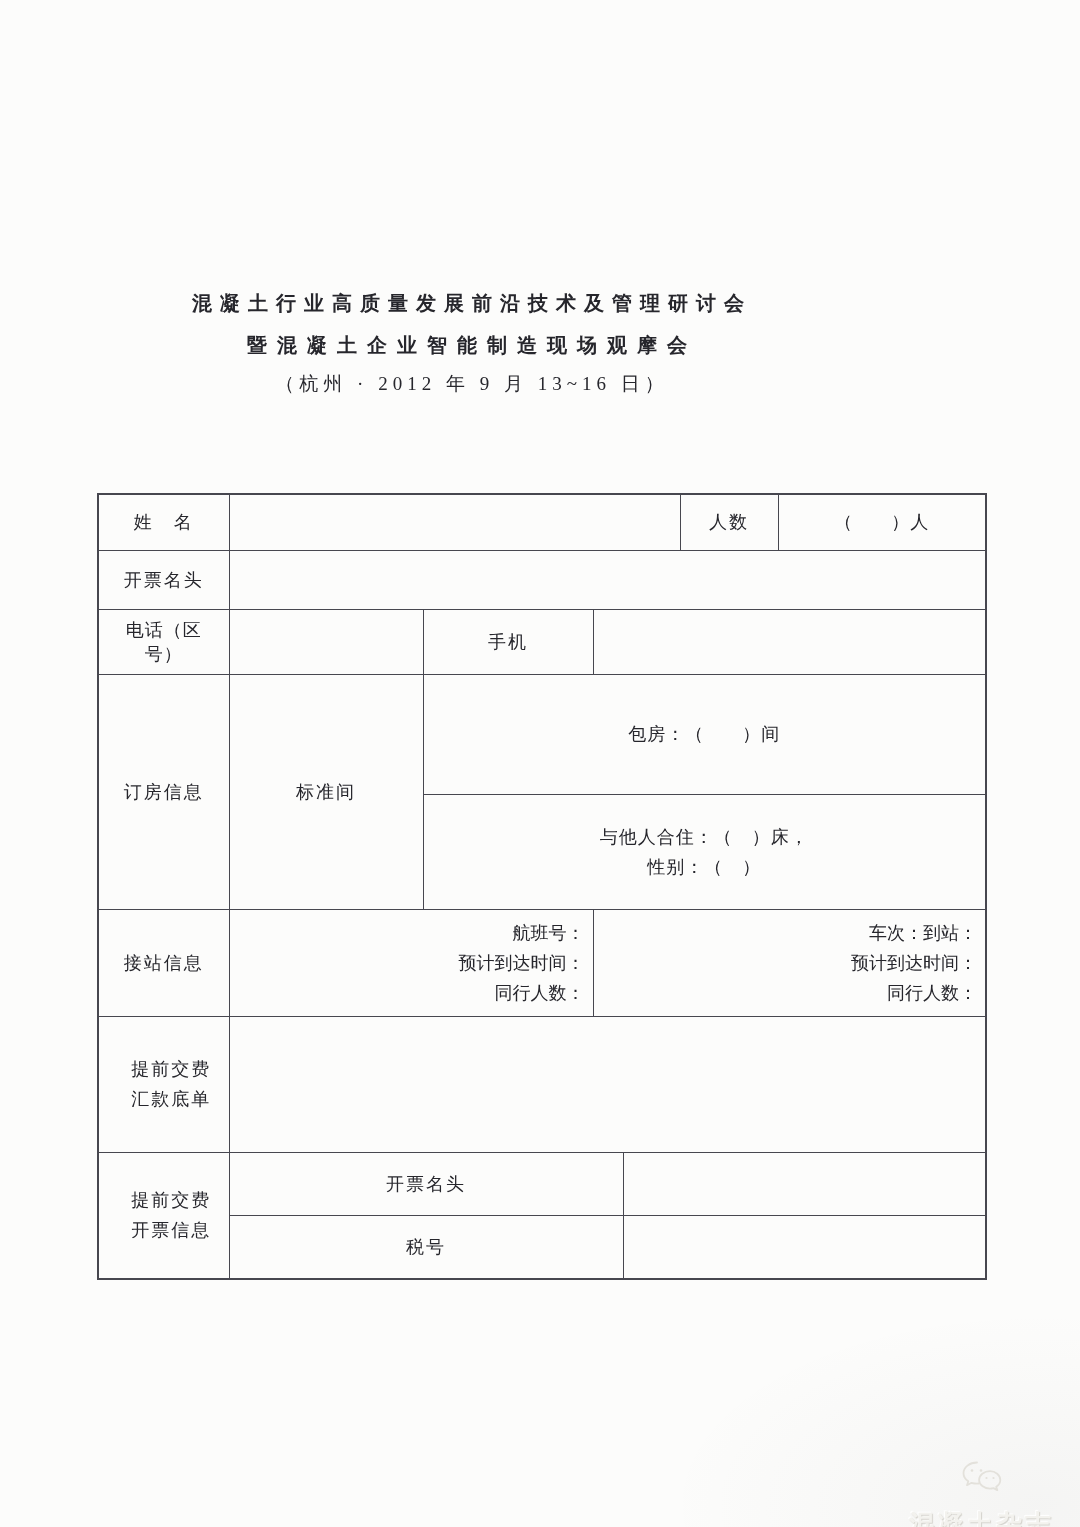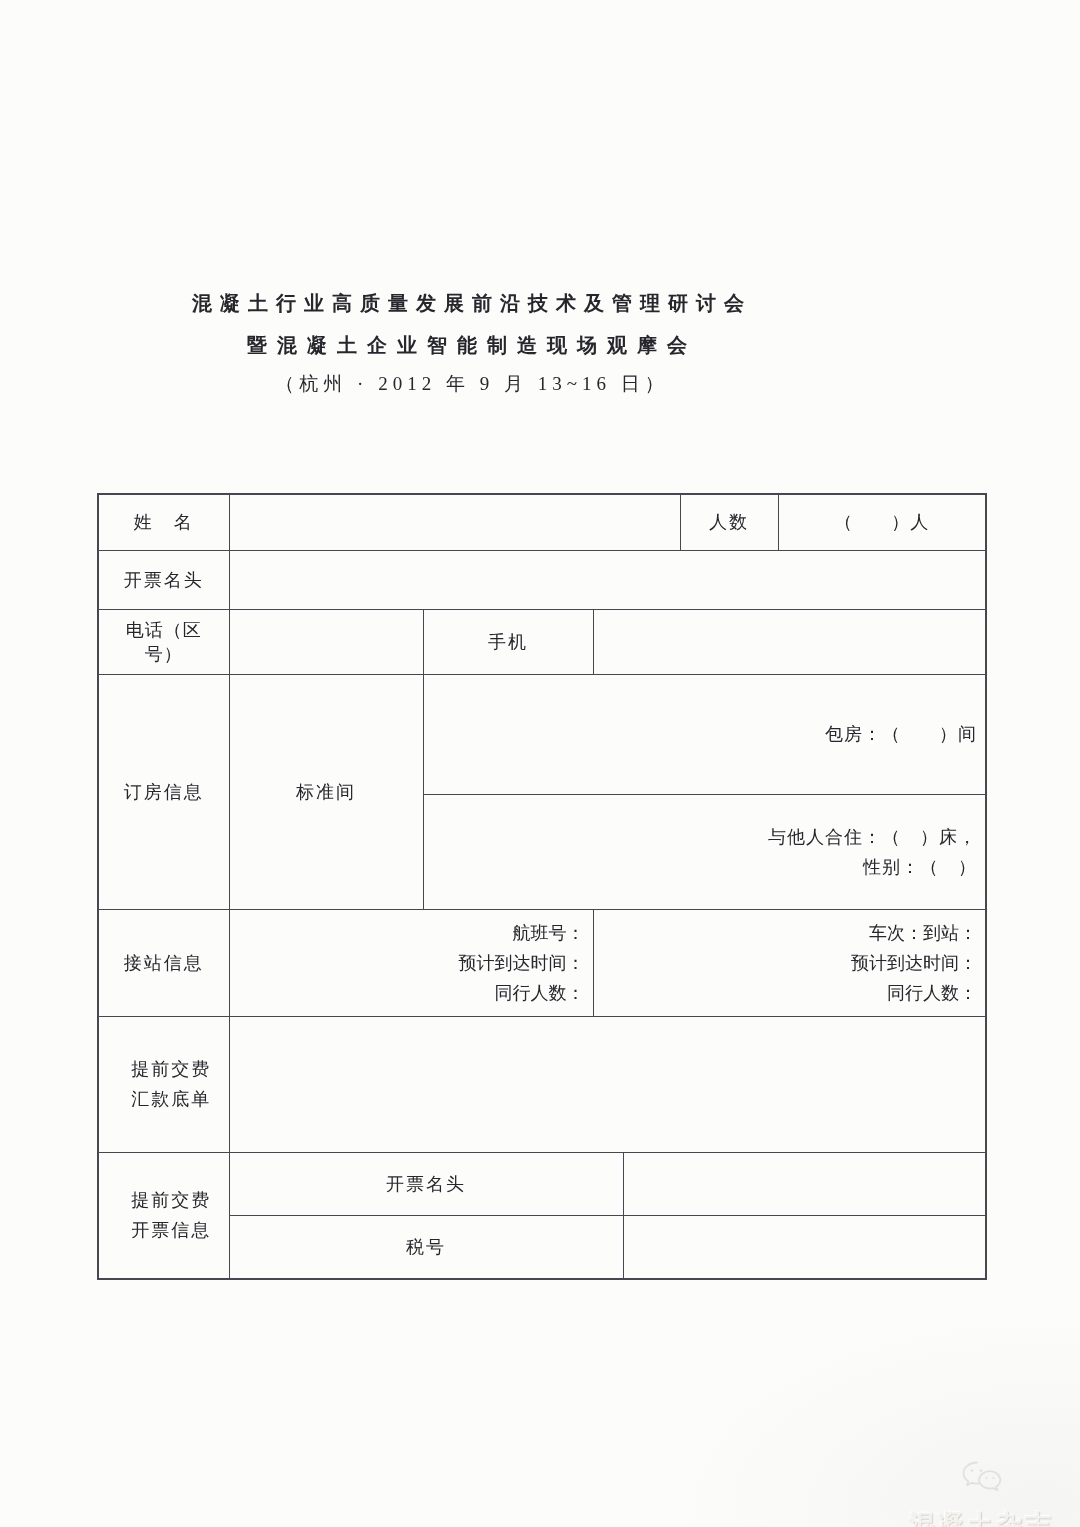--- a/index.html
+++ b/index.html
@@ -64,21 +64,21 @@
   td.lbl { text-align: center; letter-spacing: 2px; }
   td.val { text-align: center; letter-spacing: 1px; }
   td.blank { }
   .two-line { line-height: 30px; text-align: center; letter-spacing: 2px; }
   .two-line div { display: block; margin-left: 15px; }
   td.pickup { vertical-align: middle; text-align: right; }
   td.pickup .line { line-height: 30px; }
   td.pickup-flight { padding-left: 24px; }
   td.pickup-train { padding-left: 16px; }
   .train-gap { display: inline-block; min-width: 128px; }
-  td.booking-opt { text-align: right; letter-spacing: 1px; }
+  td.booking-opt { text-align: center; letter-spacing: 1px; }
   td.booking-opt .line { line-height: 30px; }
 
   
   .watermark {
     position: absolute; top: 1460px; right: 26px;
     display: flex; align-items: center; gap: 7px;
     user-select: none;
     flex-direction: column;
   }
   .watermark .wm-text {

